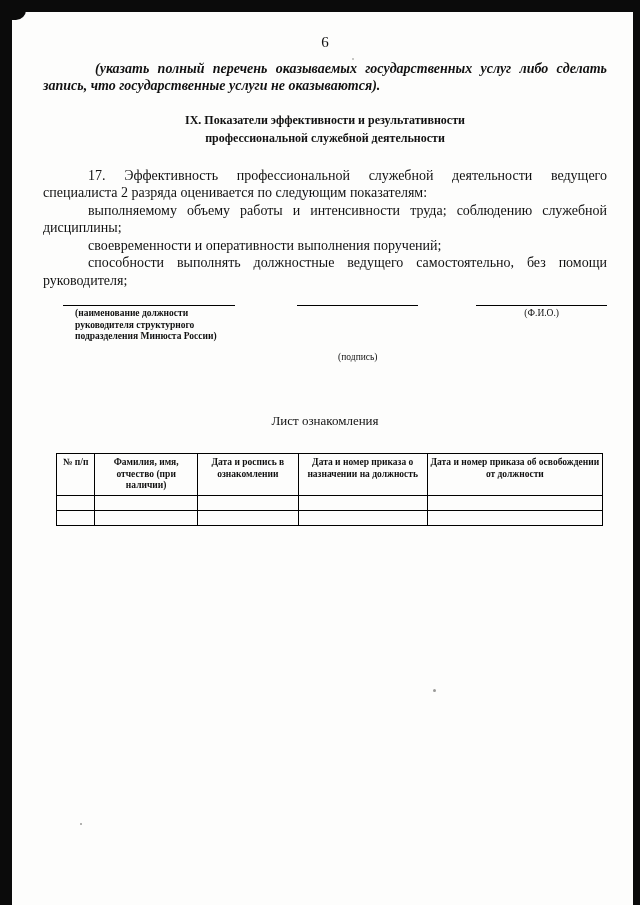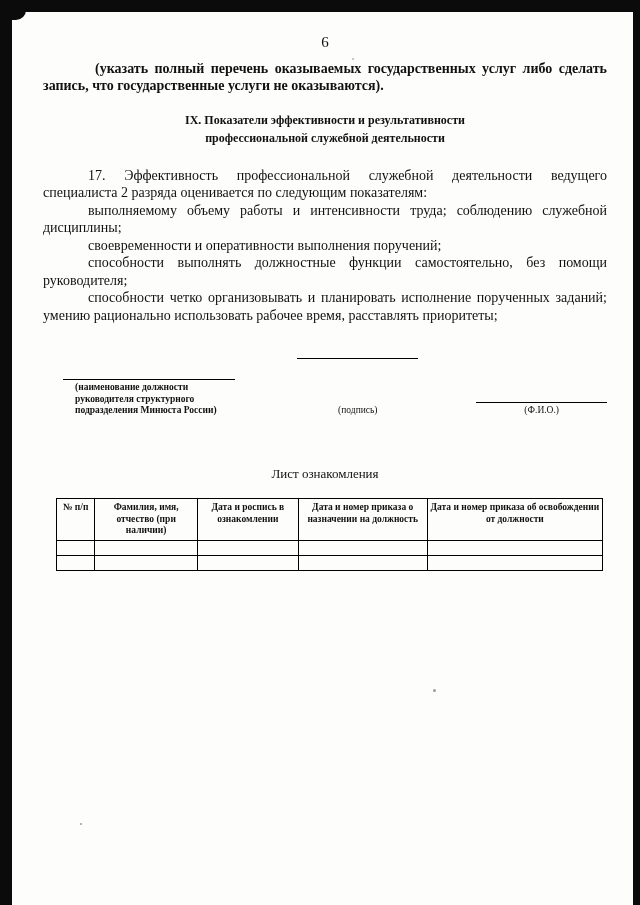--- a/index.html
+++ b/index.html
@@ -29,43 +29,44 @@
     line-height: 17.5px;
   }
 
   .page-number {
     text-align: center;
     font-size: 15px;
     margin-bottom: 8px;
   }
 
   .top-note {
+    font-style: italic;
     font-weight: bold;
     text-align: justify;
     text-indent: 52px;
     margin-bottom: 16px;
   }
 
   .section-heading {
     font-weight: bold;
     text-align: center;
     font-size: 12px;
     line-height: 18px;
     margin-bottom: 20px;
   }
 
   .para {
     text-align: justify;
     text-indent: 45px;
   }
 
   .sig-block {
-    margin-top: 34px;
+    margin-top: 16px;
     display: flex;
-    align-items: flex-end;
+    align-items: flex-start;
   }
   .sig-col { display: flex; flex-direction: column; }
   .sig-line { border-top: 1.6px solid #000; width: 100%; }
   .sig-label {
     font-size: 9.5px;
     line-height: 11.5px;
     text-align: center;
     padding-top: 2px;
   }
   .sig-left  { width: 182px; margin-left: 20px; }
@@ -74,21 +75,21 @@
   .sig-right { width: 138px; margin-left: 58px; }
 
   .list-title {
     margin-top: 48px;
     text-align: center;
     font-size: 13px;
   }
 
   table.fam-table {
     border-collapse: collapse;
-    margin-top: 16px;
+    margin-top: 24px;
     margin-left: 13px;
     width: 547px;
     table-layout: fixed;
   }
   .fam-table th, .fam-table td {
     border: 1px solid #000;
     vertical-align: top;
   }
   .fam-table th {
     font-size: 9.5px;
@@ -125,22 +126,21 @@
     <p class="top-note">(указать полный перечень оказываемых государственных услуг либо сделать запись, что государственные услуги не оказываются).</p>
 
     <div class="section-heading">
       <span>IX. Показатели эффективности и результативности</span><br>
       <span>профессиональной служебной деятельности</span>
     </div>
 
     <p class="para">17. Эффективность профессиональной служебной деятельности ведущего специалиста 2 разряда оценивается по следующим показателям:</p>
     <p class="para">выполняемому объему работы и интенсивности труда; соблюдению служебной дисциплины;</p>
     <p class="para">своевременности и оперативности выполнения поручений;</p>
-    <p class="para">способности выполнять должностные функции самостоятельно, без помощи руководителя;</p>
-    <p class="para">способности четко организовывать и планировать исполнение порученных заданий; умению рационально использовать рабочее время, расставлять приоритеты;</p>
+    <p class="para">способности выполнять должностные ведущего самостоятельно, без помощи руководителя;</p>
 
     <div class="sig-block">
       <div class="sig-col sig-left">
         <div class="sig-line"></div>
         <div class="sig-label">(наименование должности руководителя структурного подразделения Минюста России)</div>
       </div>
       <div class="sig-col sig-center">
         <div class="sig-line"></div>
         <div class="sig-label">(подпись)</div>
       </div>

